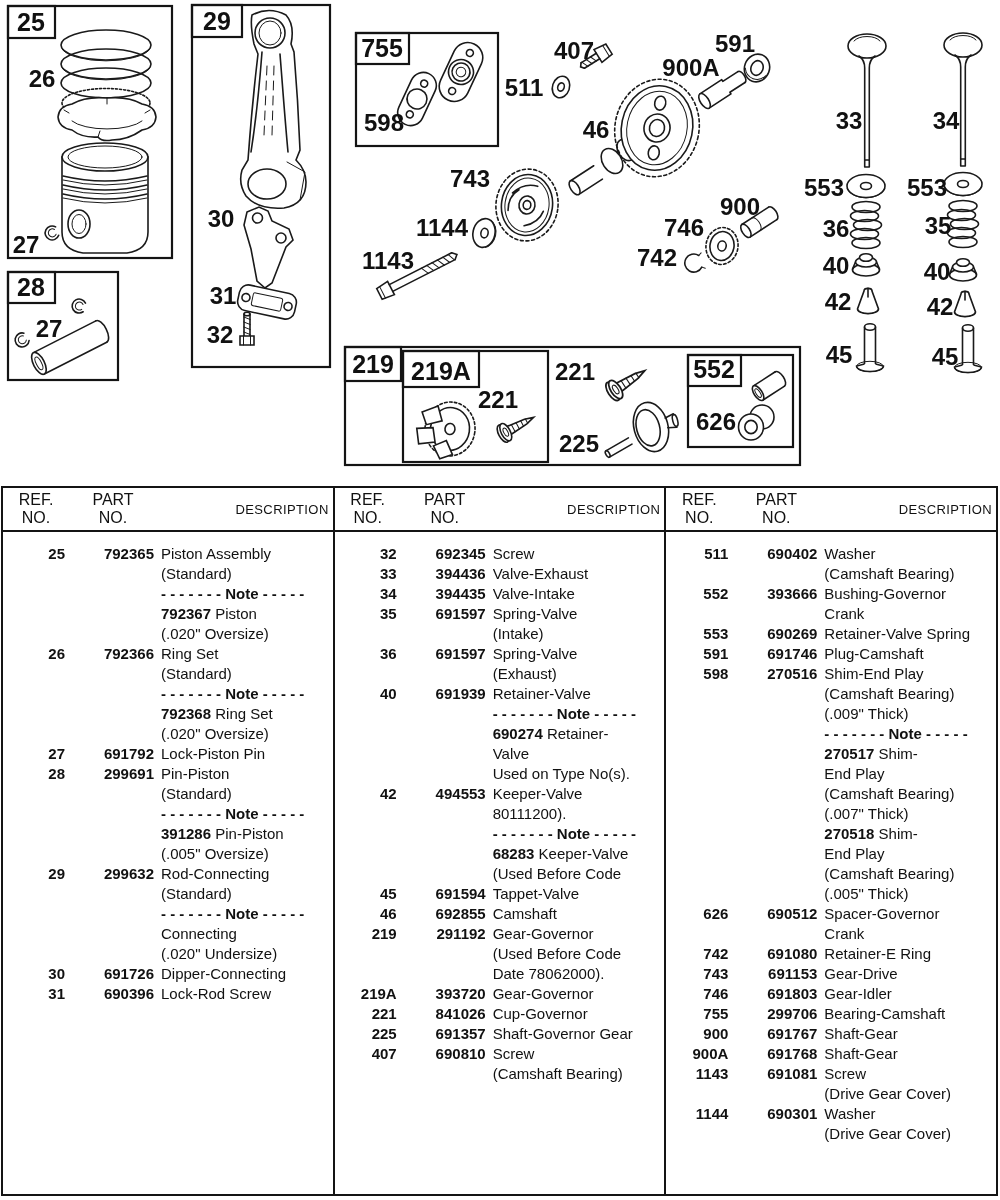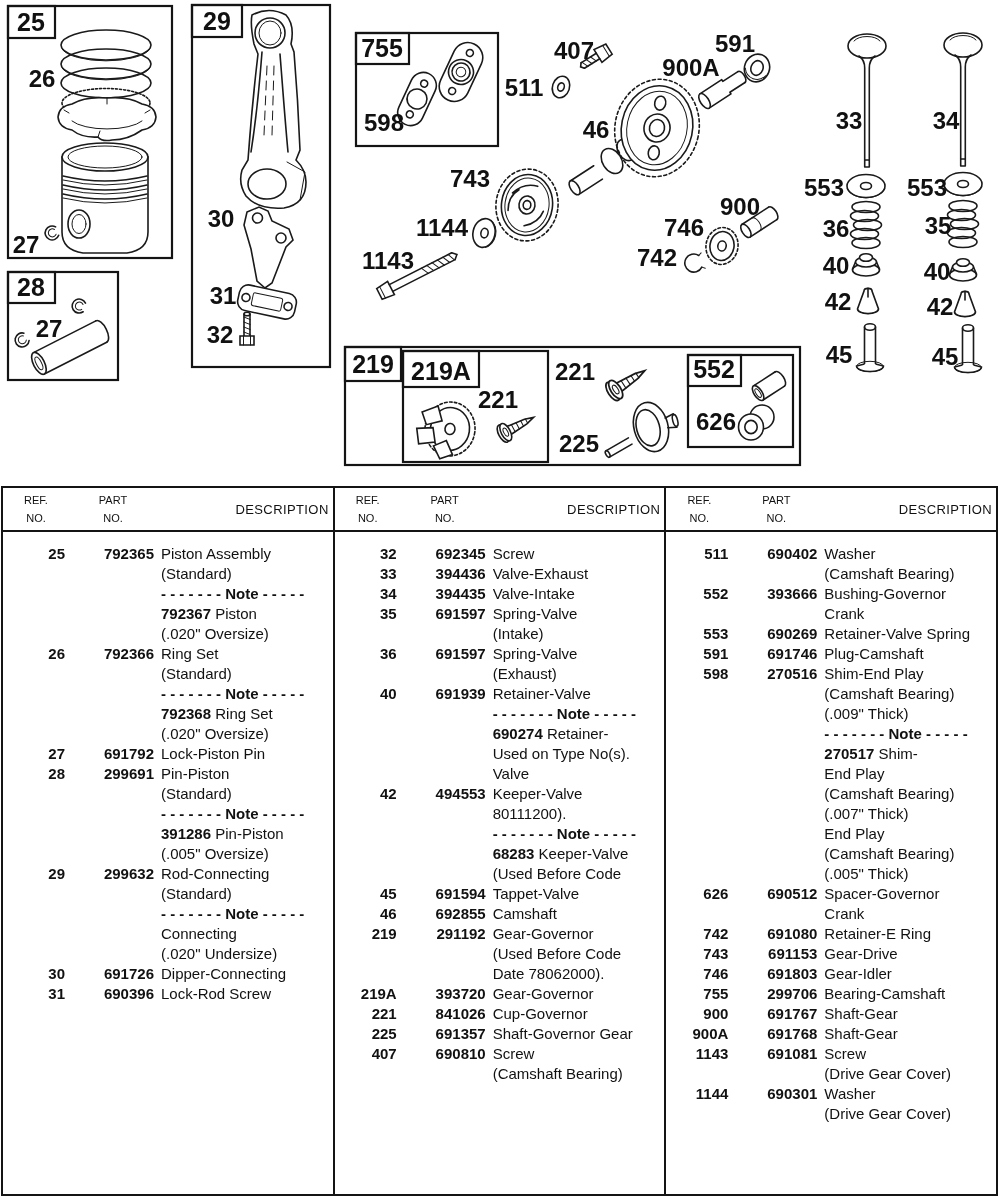--- a/index.html
+++ b/index.html
@@ -15,21 +15,21 @@
                    fill:#111;stroke:none;text-anchor:middle;}
   svg text.boxlabel{font-size:25px;}
   
   .ptable{position:absolute;left:1px;top:486px;width:997px;height:710px;box-sizing:border-box;
           border:2px solid #141414;display:flex;background:#fff;}
   .pcol{flex:1 1 0;min-width:0;border-right:2px solid #141414;display:flex;flex-direction:column;box-sizing:border-box;}
   .pcol:last-child{border-right:none;}
   .col-header{height:44px;border-bottom:2px solid #141414;display:grid;
               grid-template-columns:58px 82px 1fr;column-gap:7px;align-items:center;
               padding:1px 4px;box-sizing:border-box;}
-  .h-ref,.h-part{text-align:center;font-size:11px;line-height:18px;}
+  .h-ref,.h-part{text-align:center;font-size:16px;line-height:18px;}
   .h-ref span,.h-part span{display:block;}
   .h-desc{text-align:right;font-size:13px;letter-spacing:.4px;}
   .rows{padding-top:12px;}
   .line{display:grid;grid-template-columns:58px 82px 1fr;column-gap:7px;
         padding:0 2px 0 4px;font-size:15px;line-height:20px;min-height:20px;}
   .cell-ref,.cell-part{text-align:right;font-weight:bold;white-space:nowrap;}
   .cell-desc{white-space:nowrap;overflow:hidden;}
   .b{font-weight:bold;}
 </style>
 </head>
@@ -552,26 +552,26 @@
             <span class="cell-desc"><span class="b">- - - - - - -  Note  - - - - -</span></span>
           </div>
           <div class="line">
             <span class="cell-ref"></span>
             <span class="cell-part"></span>
             <span class="cell-desc"><span class="b">690274</span><span> Retainer-</span></span>
           </div>
           <div class="line">
             <span class="cell-ref"></span>
             <span class="cell-part"></span>
+            <span class="cell-desc">Valve</span>
+          </div>
+          <div class="line">
+            <span class="cell-ref"></span>
+            <span class="cell-part"></span>
             <span class="cell-desc">Used on Type No(s).</span>
-          </div>
-          <div class="line">
-            <span class="cell-ref"></span>
-            <span class="cell-part"></span>
-            <span class="cell-desc">Valve</span>
           </div>
           <div class="line">
             <span class="cell-ref">42</span>
             <span class="cell-part">494553</span>
             <span class="cell-desc">Keeper-Valve</span>
           </div>
           <div class="line">
             <span class="cell-ref"></span>
             <span class="cell-part"></span>
             <span class="cell-desc">80111200).</span>
@@ -722,20 +722,25 @@
             <span class="cell-desc">(Camshaft Bearing)</span>
           </div>
           <div class="line">
             <span class="cell-ref"></span>
             <span class="cell-part"></span>
             <span class="cell-desc">(.007" Thick)</span>
           </div>
           <div class="line">
             <span class="cell-ref"></span>
             <span class="cell-part"></span>
+            <span class="cell-desc"><span class="b">270518</span><span> Shim-</span></span>
+          </div>
+          <div class="line">
+            <span class="cell-ref"></span>
+            <span class="cell-part"></span>
             <span class="cell-desc">End Play</span>
           </div>
           <div class="line">
             <span class="cell-ref"></span>
             <span class="cell-part"></span>
             <span class="cell-desc">(Camshaft Bearing)</span>
           </div>
           <div class="line">
             <span class="cell-ref"></span>
             <span class="cell-part"></span>

